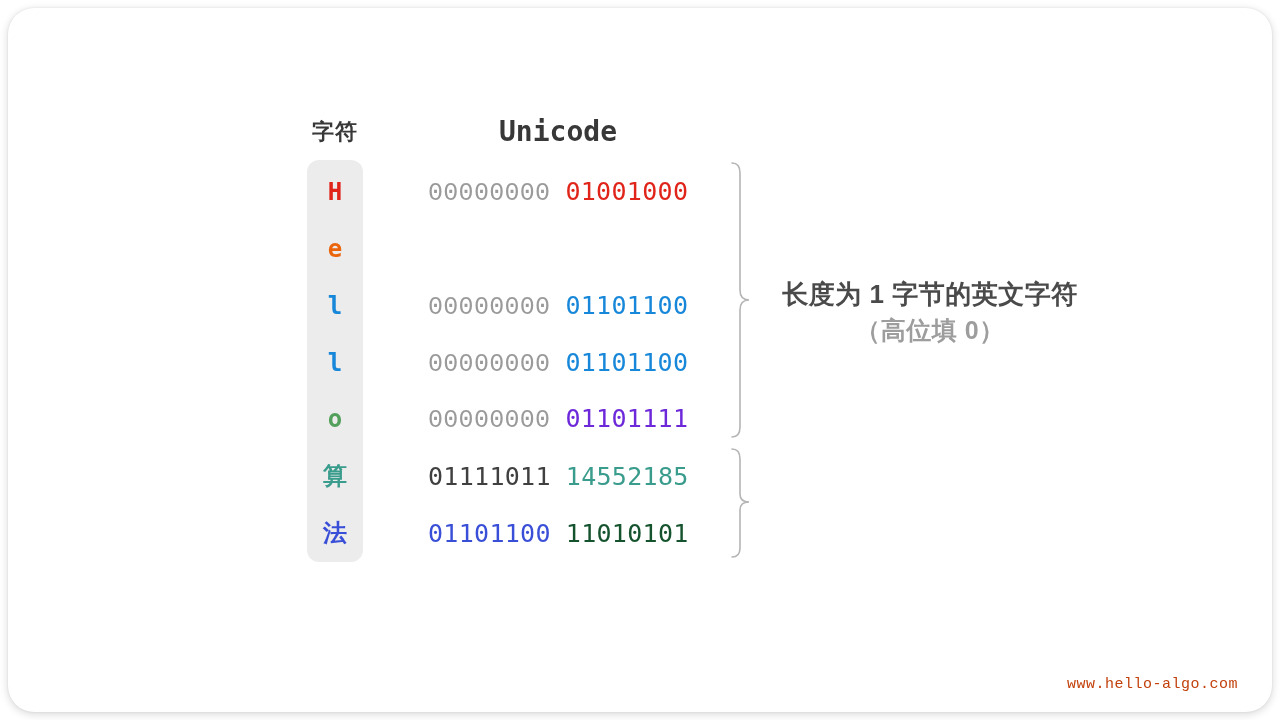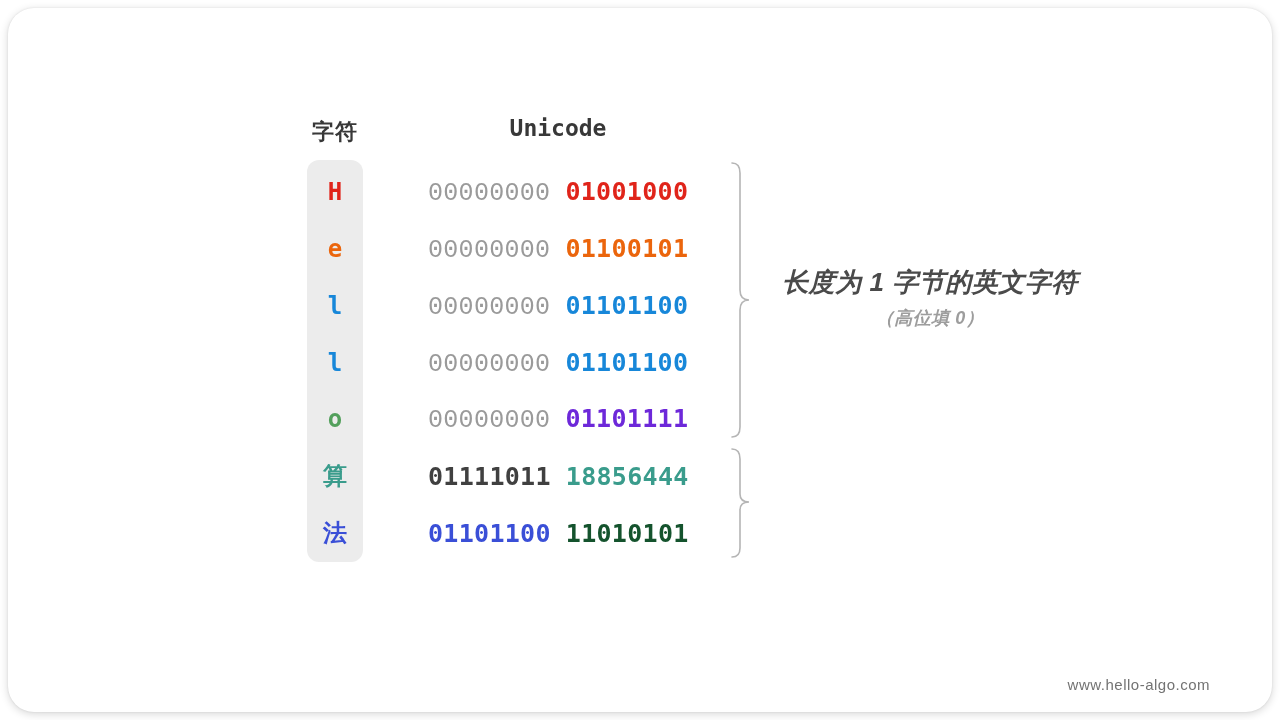--- a/index.html
+++ b/index.html
@@ -6,52 +6,52 @@
   html,body { width:1280px; height:720px; background:#ffffff; overflow:hidden;
               font-family:"Liberation Sans","DejaVu Sans",sans-serif; }
   .canvas { position:relative; width:1280px; height:720px; }
   .card { position:absolute; left:8px; top:8px; width:1264px; height:704px;
           background:#ffffff; border-radius:26px;
           box-shadow:0 2px 9px rgba(0,0,0,0.16), 0 0 2px rgba(0,0,0,0.10); }
 
   
   .hdr { position:absolute; color:#383838; font-weight:700; text-align:center; }
   .hdr-char { left:307px; top:117px; width:56px; font-size:22px; letter-spacing:1px; }
-  .hdr-unicode { left:428px; top:115px; width:260px; font-size:23px;
+  .hdr-unicode { left:428px; top:115px; width:260px; font-size:28px;
                  font-family:"DejaVu Sans Mono","Liberation Mono",monospace; }
 
   
   .char-col-bg { position:absolute; left:307px; top:160px; width:56px; height:402px;
                  background:#ececec; border-radius:12px; }
 
   
   .row { position:absolute; left:307px; height:40px; display:flex; align-items:center; }
   .char-cell { width:56px; text-align:center; font-size:24px; font-weight:700;
                font-family:"DejaVu Sans Mono","Liberation Sans",sans-serif; }
   .bits { margin-left:65px; font-family:"DejaVu Sans Mono","Liberation Mono",monospace;
           font-size:25px; letter-spacing:0.3px; white-space:nowrap; }
-  .bit-group { font-weight:700; }
+  .bit-group { font-weight:400; }
   .bit-group[data-muted="true"] { font-weight:400;font-family:Liberation Mono, monospace; }
   .bit-group + .bit-group { margin-left:15px; }
 
   
   .braces { position:absolute; left:718px; top:150px; width:44px; height:420px; }
 
   
   .annotation { position:absolute; left:752px; width:356px; text-align:center;
                 color:#4a4a4a; font-size:26px; font-weight:600; line-height:36px;
                 letter-spacing:0.5px; }
-  .ann-english { top:264px;font-style:italic; }
+  .ann-english { top:276px; }
   .ann-chinese { top:482px; }
-  .ann-muted { color:#9d9d9d; font-weight:700; font-size:18px; }
+  .ann-muted { color:#9d9d9d; font-weight:700; font-size:25px; }
 
   
-  .watermark { position:absolute; left:1012px; top:676px; width:198px; text-align:right;
-               font-family:Liberation Sans, sans-serif;
-               font-size:15px; color:#737373; letter-spacing:0.5px; }
+  .watermark { position:absolute; left:1040px; top:676px; width:198px; text-align:right;
+               font-family:Liberation Mono, monospace;
+               font-size:15px; color:#c2410c; letter-spacing:0.5px; }
 </style>
 </head>
 <body>
 
 <div class="canvas">
   <div class="card"></div>
 
   <div class="hdr hdr-char">字符</div>
   <div class="hdr hdr-unicode">Unicode</div>
 
@@ -59,23 +59,20 @@
 
   <div class="row" style="top:172px">
     <div class="char-cell" style="color: rgb(224, 36, 26);">H</div>
     <div class="bits">
       <span class="bit-group" data-muted="true" style="color: rgb(154, 154, 154);">00000000</span><span class="bit-group" data-muted="false" style="color: rgb(224, 36, 26);">01001000</span>
     </div>
   </div>
 
   <div class="row" style="top:229px">
     <div class="char-cell" style="color: rgb(235, 101, 12);">e</div>
-    <div class="bits">
-      <span class="bit-group" data-muted="true" style="color: rgb(154, 154, 154);">00000000</span><span class="bit-group" data-muted="false" style="color: rgb(235, 101, 12);">01100101</span>
-    </div>
   </div>
 
   <div class="row" style="top:286px">
     <div class="char-cell" style="color: rgb(23, 135, 217);">l</div>
     <div class="bits">
       <span class="bit-group" data-muted="true" style="color: rgb(154, 154, 154);">00000000</span><span class="bit-group" data-muted="false" style="color: rgb(23, 135, 217);">01101100</span>
     </div>
   </div>
 
   <div class="row" style="top:343px">
@@ -88,21 +85,21 @@
   <div class="row" style="top:399px">
     <div class="char-cell" style="color: rgb(83, 160, 92);">o</div>
     <div class="bits">
       <span class="bit-group" data-muted="true" style="color: rgb(154, 154, 154);">00000000</span><span class="bit-group" data-muted="false" style="color: #6d28d9;">01101111</span>
     </div>
   </div>
 
   <div class="row" style="top:456px">
     <div class="char-cell" style="color: rgb(58, 156, 140);">算</div>
     <div class="bits">
-      <span class="bit-group" data-muted="false" style="color: #404040;">01111011</span><span class="bit-group" data-muted="false" style="color: rgb(58, 156, 140);">18856444</span>
+      <span class="bit-group" data-muted="false" style="color: #404040;">01111011</span><span class="bit-group" data-muted="false" style="color: rgb(58, 156, 140);">14552185</span>
     </div>
   </div>
 
   <div class="row" style="top:513px">
     <div class="char-cell" style="color: rgb(58, 79, 215);">法</div>
     <div class="bits">
       <span class="bit-group" data-muted="false" style="color: rgb(58, 79, 215);">01101100</span><span class="bit-group" data-muted="false" style="color: #14532d;">11010101</span>
     </div>
   </div>
 

